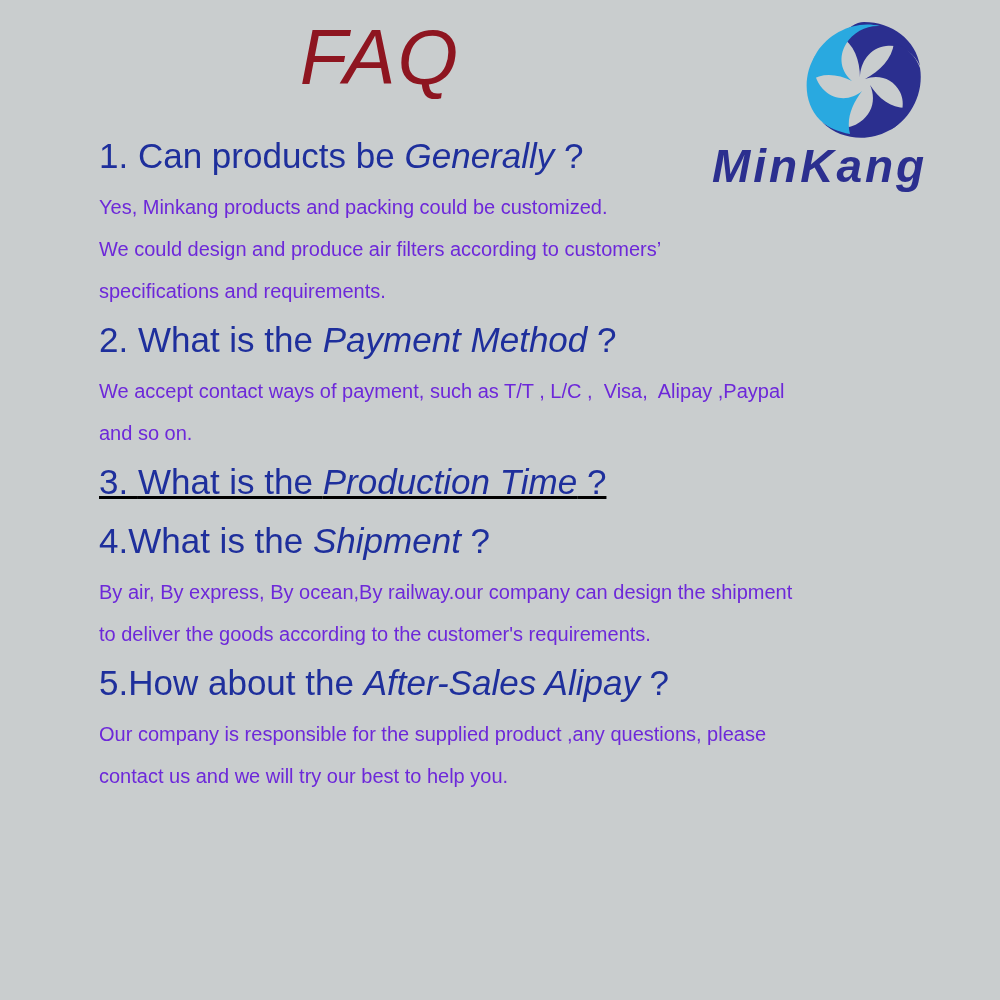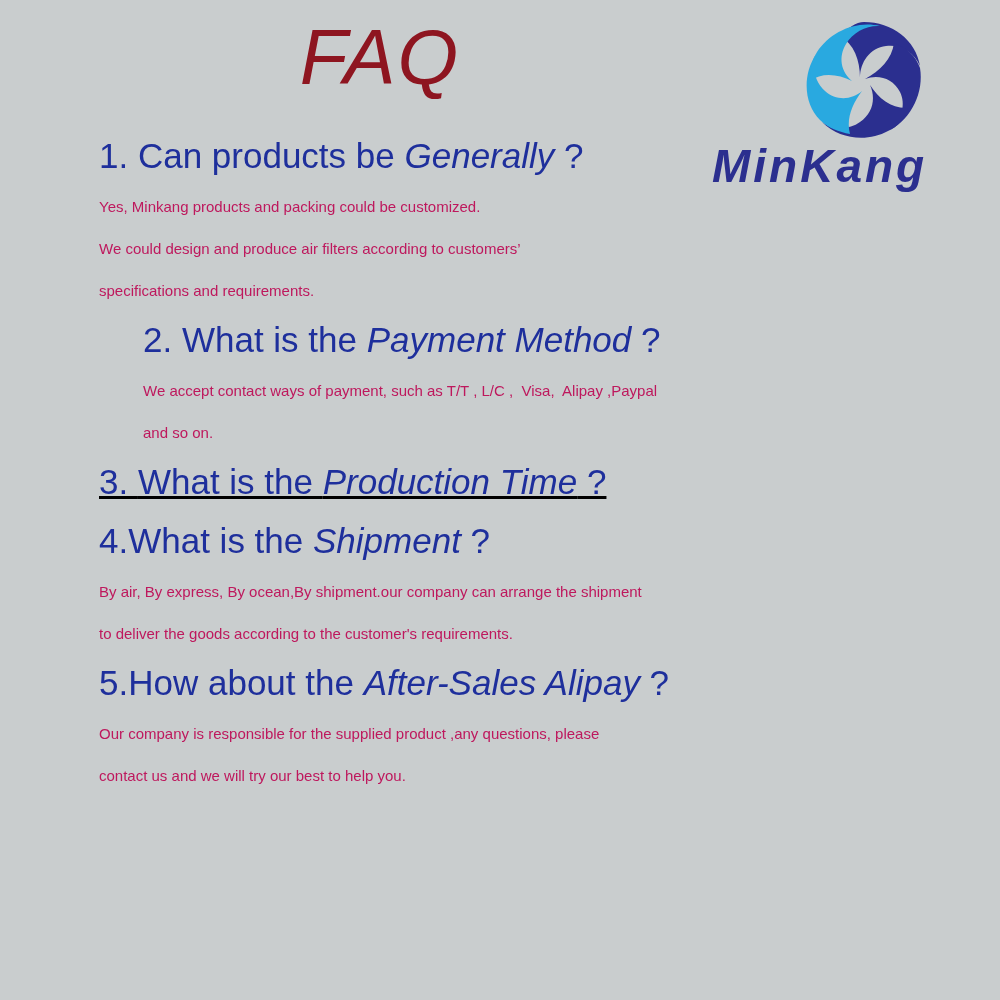--- a/index.html
+++ b/index.html
@@ -89,34 +89,34 @@
     font-weight: 400;
     margin: 0 0 6px 0;
     white-space: nowrap;
     font-family: "Liberation Sans", sans-serif;
   }
   .q .kw {
     font-style: italic;
   }
 
   .a {
-    font-size: 15px;
+    font-size: 20px;
     line-height: 42px;
-    color: #be185d;
+    color: #6d28d9;
     font-weight: 400;
     margin: 0;
     white-space: pre-wrap;
     font-family: "Liberation Sans", sans-serif;
   }
 
   .block {
     margin-bottom: 2px;
   }
   .block.b1 { margin-bottom: 4px; }
-  .block.b2 { margin-bottom: 4px; margin-left: 44px; }
+  .block.b2 { margin-bottom: 4px; }
   .block.b3 { margin-bottom: 4px; text-decoration: underline; }
   .block.b4 { margin-bottom: 4px; margin-top: 11px; }
 
   .q-row {
     display: block;
   }
 </style>
 </head>
 <body>
 
@@ -180,21 +180,21 @@
     <div class="block b3">
       <div class="q q-row">
         <span>3. </span><span>What is the </span><span class="kw">Production Time</span><span> ?</span>
       </div>
     </div>
 
     <div class="block b4">
       <div class="q q-row">
         <span>4.</span><span>What is the </span><span class="kw">Shipment</span><span> ?</span>
       </div>
-      <div class="a">By air, By express, By ocean,By shipment.our company can arrange the shipment
+      <div class="a">By air, By express, By ocean,By railway.our company can design the shipment
 to deliver the goods according to the customer's requirements.</div>
     </div>
 
     <div class="block b5">
       <div class="q q-row">
         <span>5.</span><span>How about the </span><span class="kw">After-Sales Alipay</span><span> ?</span>
       </div>
       <div class="a">Our company is responsible for the supplied product ,any questions, please
 contact us and we will try our best to help you.</div>
     </div>

